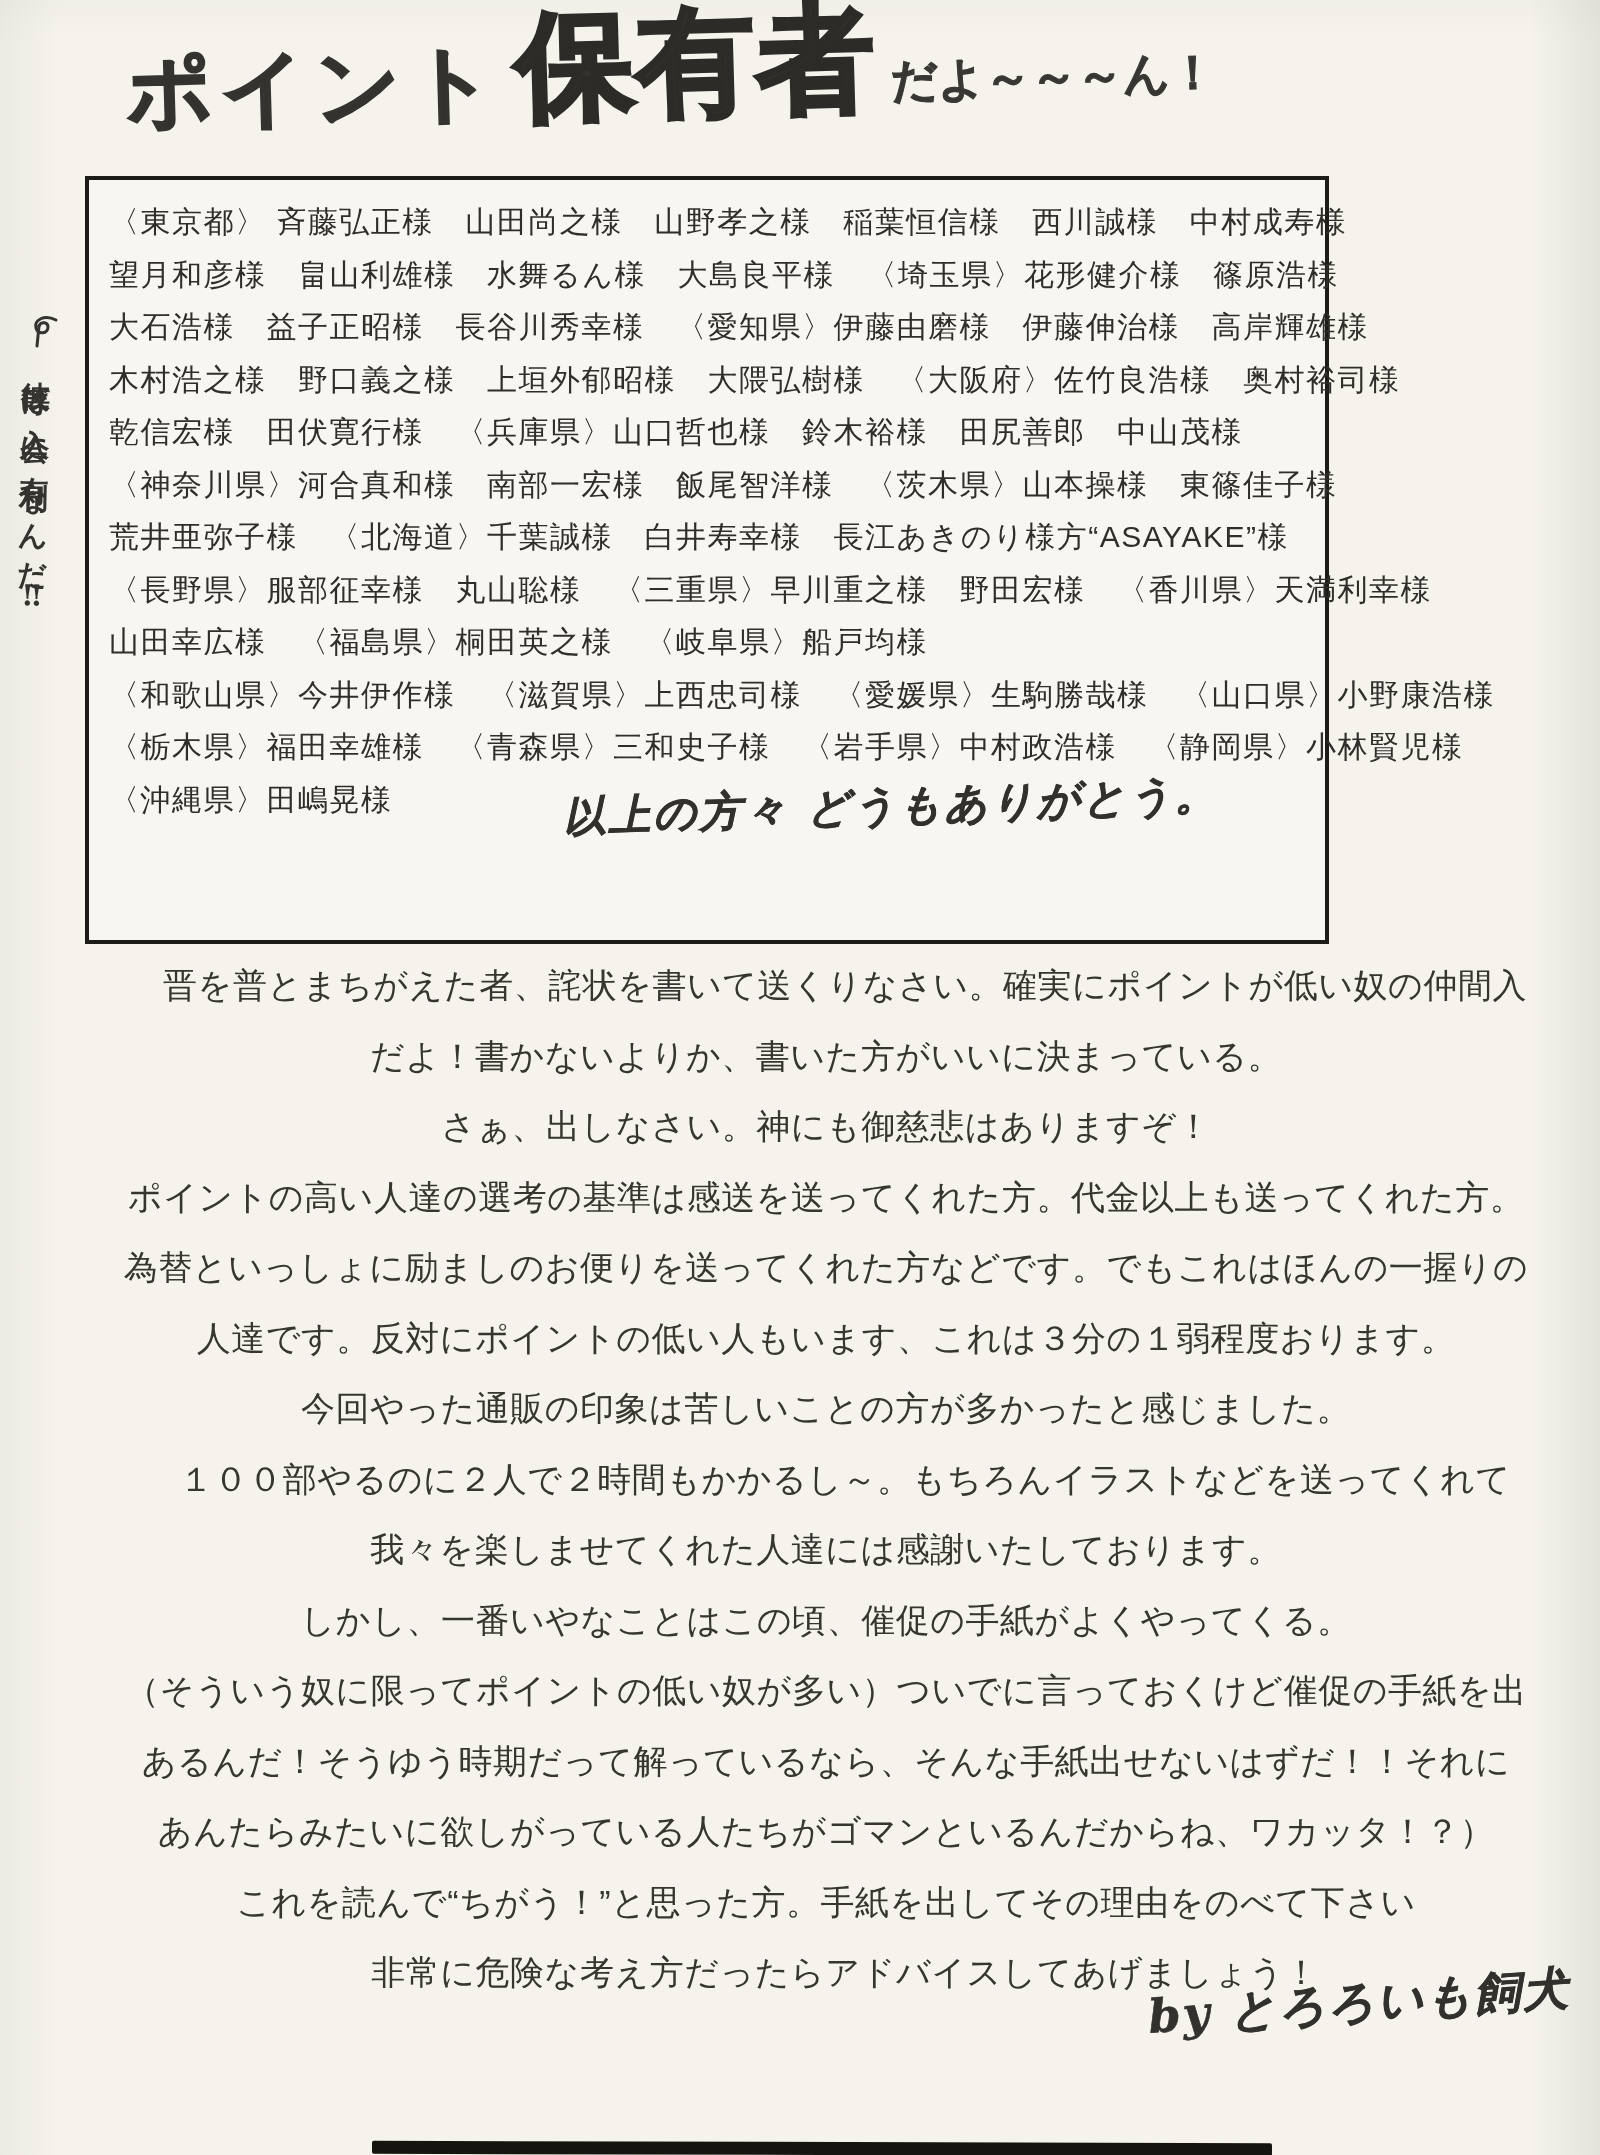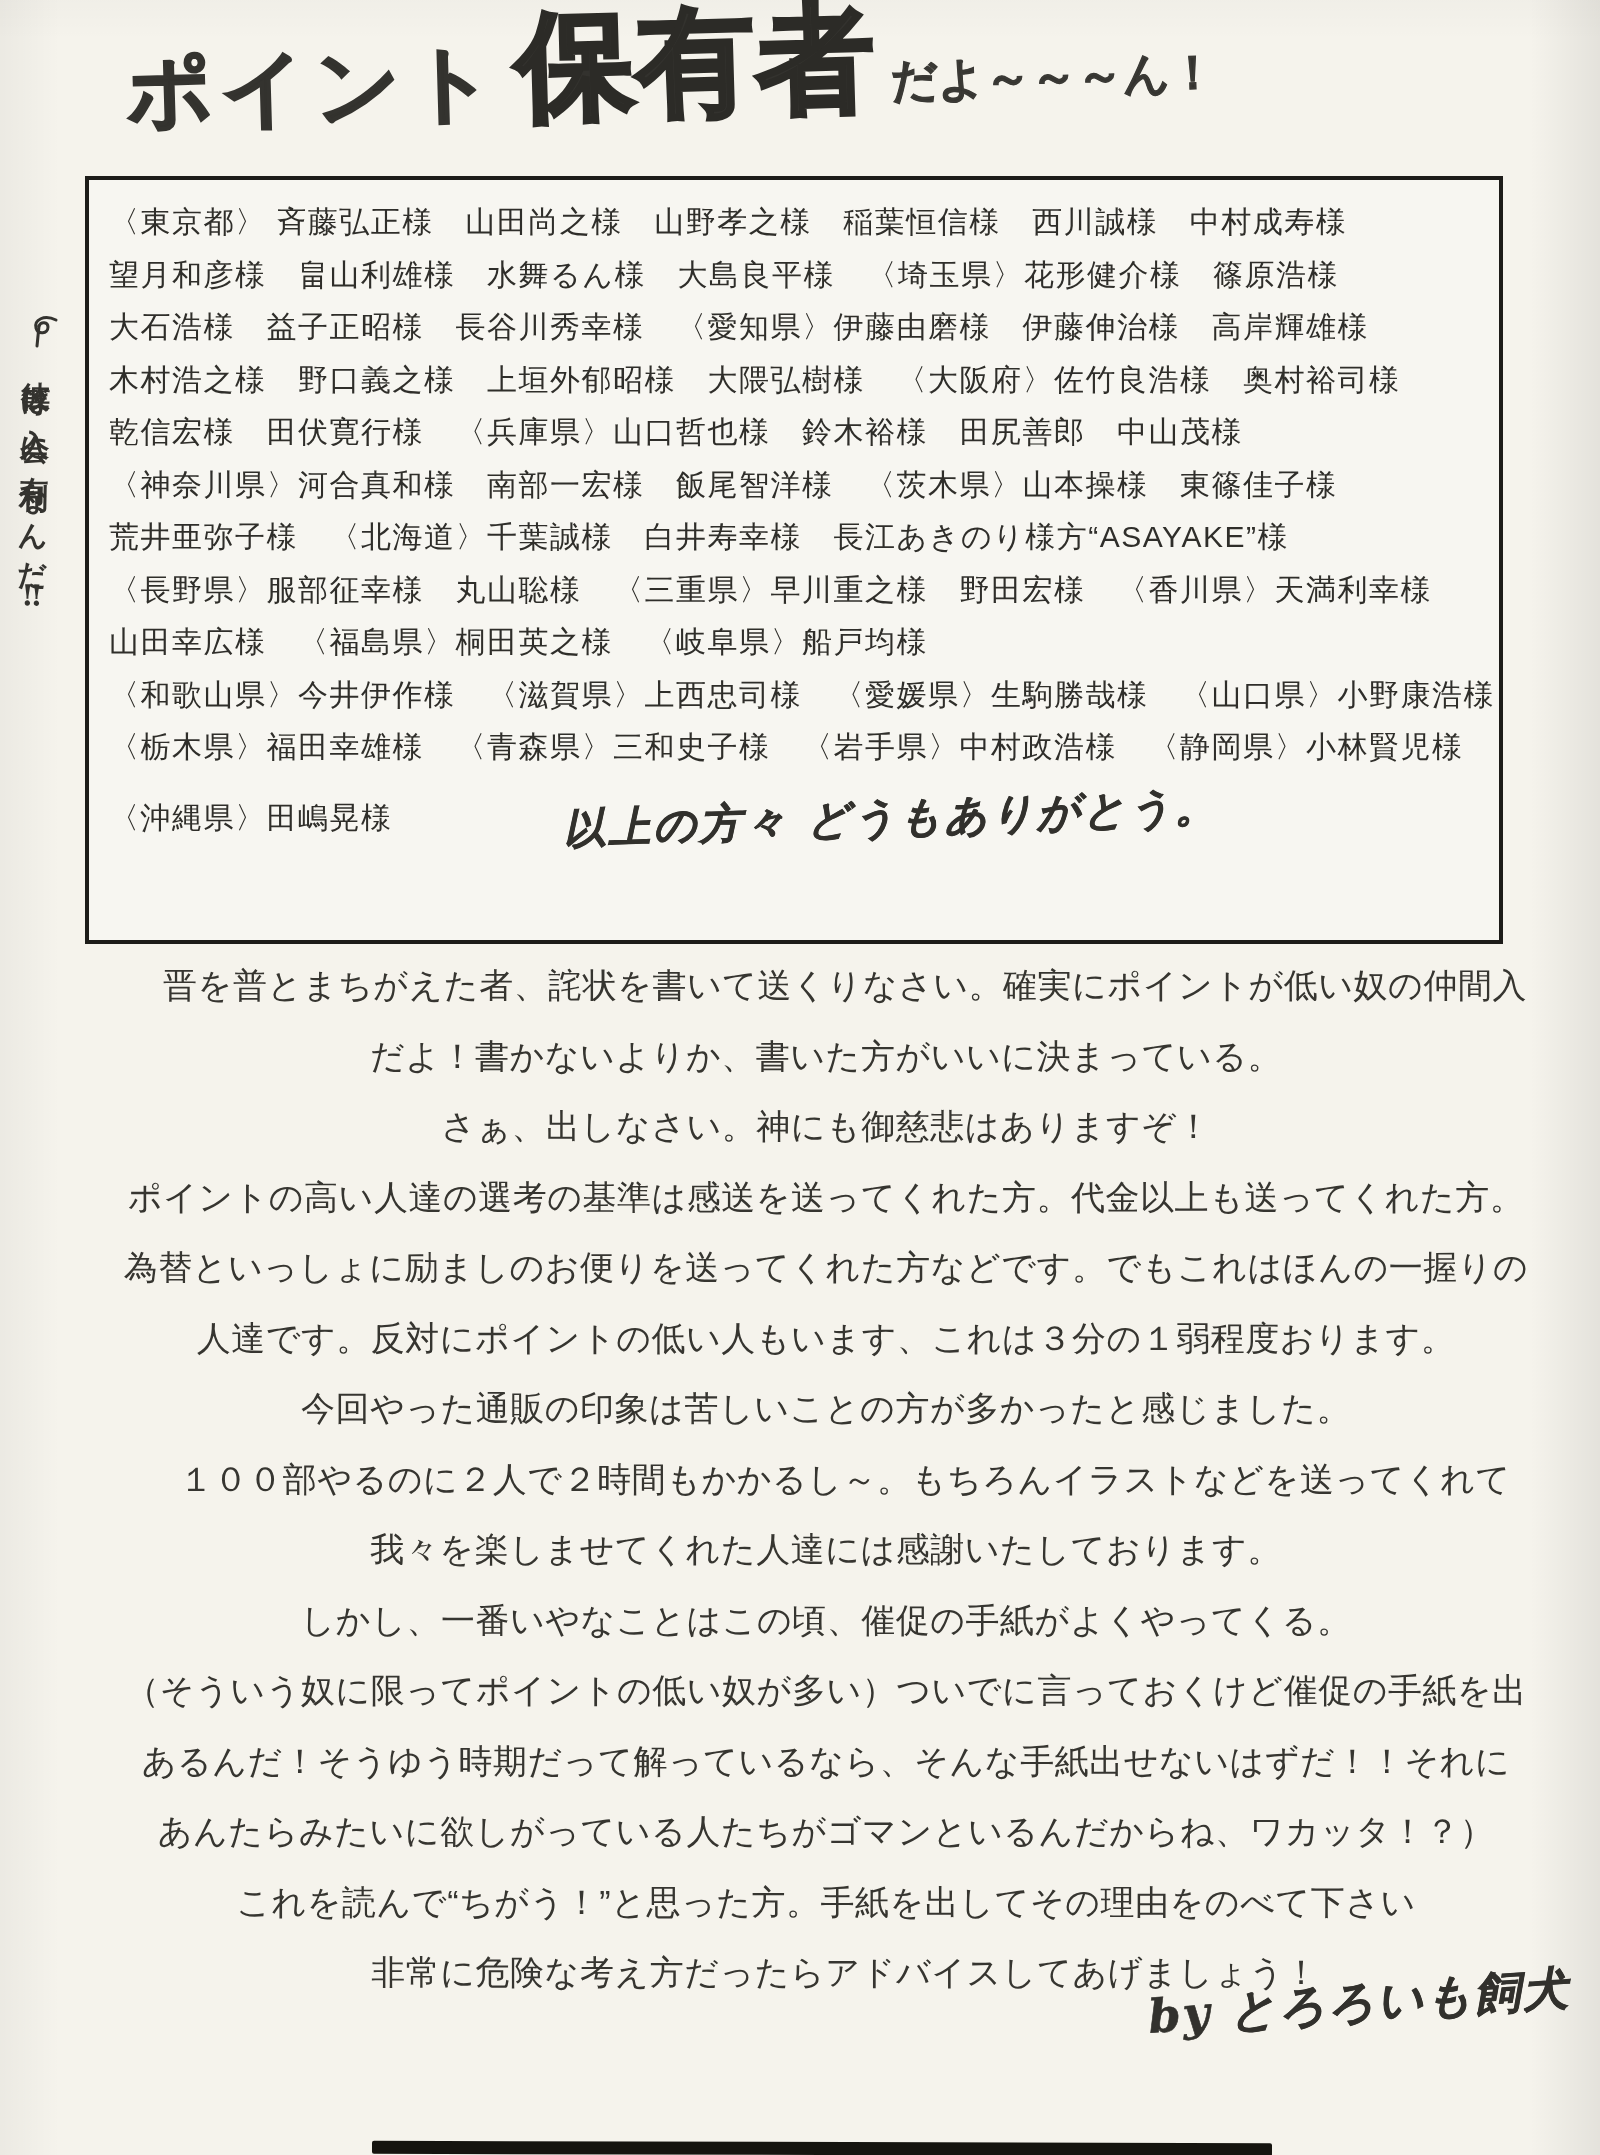--- a/index.html
+++ b/index.html
@@ -30,29 +30,29 @@
   .title .t2{
     font-size:118px;font-weight:900;letter-spacing:2px;line-height:0.95;
     -webkit-text-stroke:4px #2c2b27;
   }
   .title .t3{
     font-size:46px;font-weight:700;line-height:1.1;padding-bottom:6px;
     -webkit-text-stroke:1px #3a3935;
   }
   
   .holders-box{
-    position:absolute;left:85px;top:176px;width:1418px;height:768px;
+    position:absolute;left:85px;top:176px;width:1244px;height:768px;
     border:4px solid #1d1c19;box-sizing:border-box;
     padding:16px 14px 0 20px;background:rgba(255,255,255,0.25);
   }
   .holder-line{
     font-size:30px;line-height:52.5px;letter-spacing:1.5px;
     white-space:nowrap;color:#2f2e2a;font-weight:500;
   }
-  .last-line{display:flex;align-items:flex-end;margin-top:12px;}
+  .last-line{display:flex;align-items:flex-start;}
   .thanks-note{
     font-family:"DejaVu Serif",serif;font-style:italic;font-weight:700;
     font-size:42px;margin-left:170px;margin-top:6px;
     transform:rotate(-2deg);letter-spacing:3px;color:#32312d;
     -webkit-text-stroke:0.6px #32312d;white-space:nowrap;
   }
   
   .margin-note{
     position:absolute;left:12px;top:358px;height:480px;
     writing-mode:vertical-rl;text-orientation:upright;

